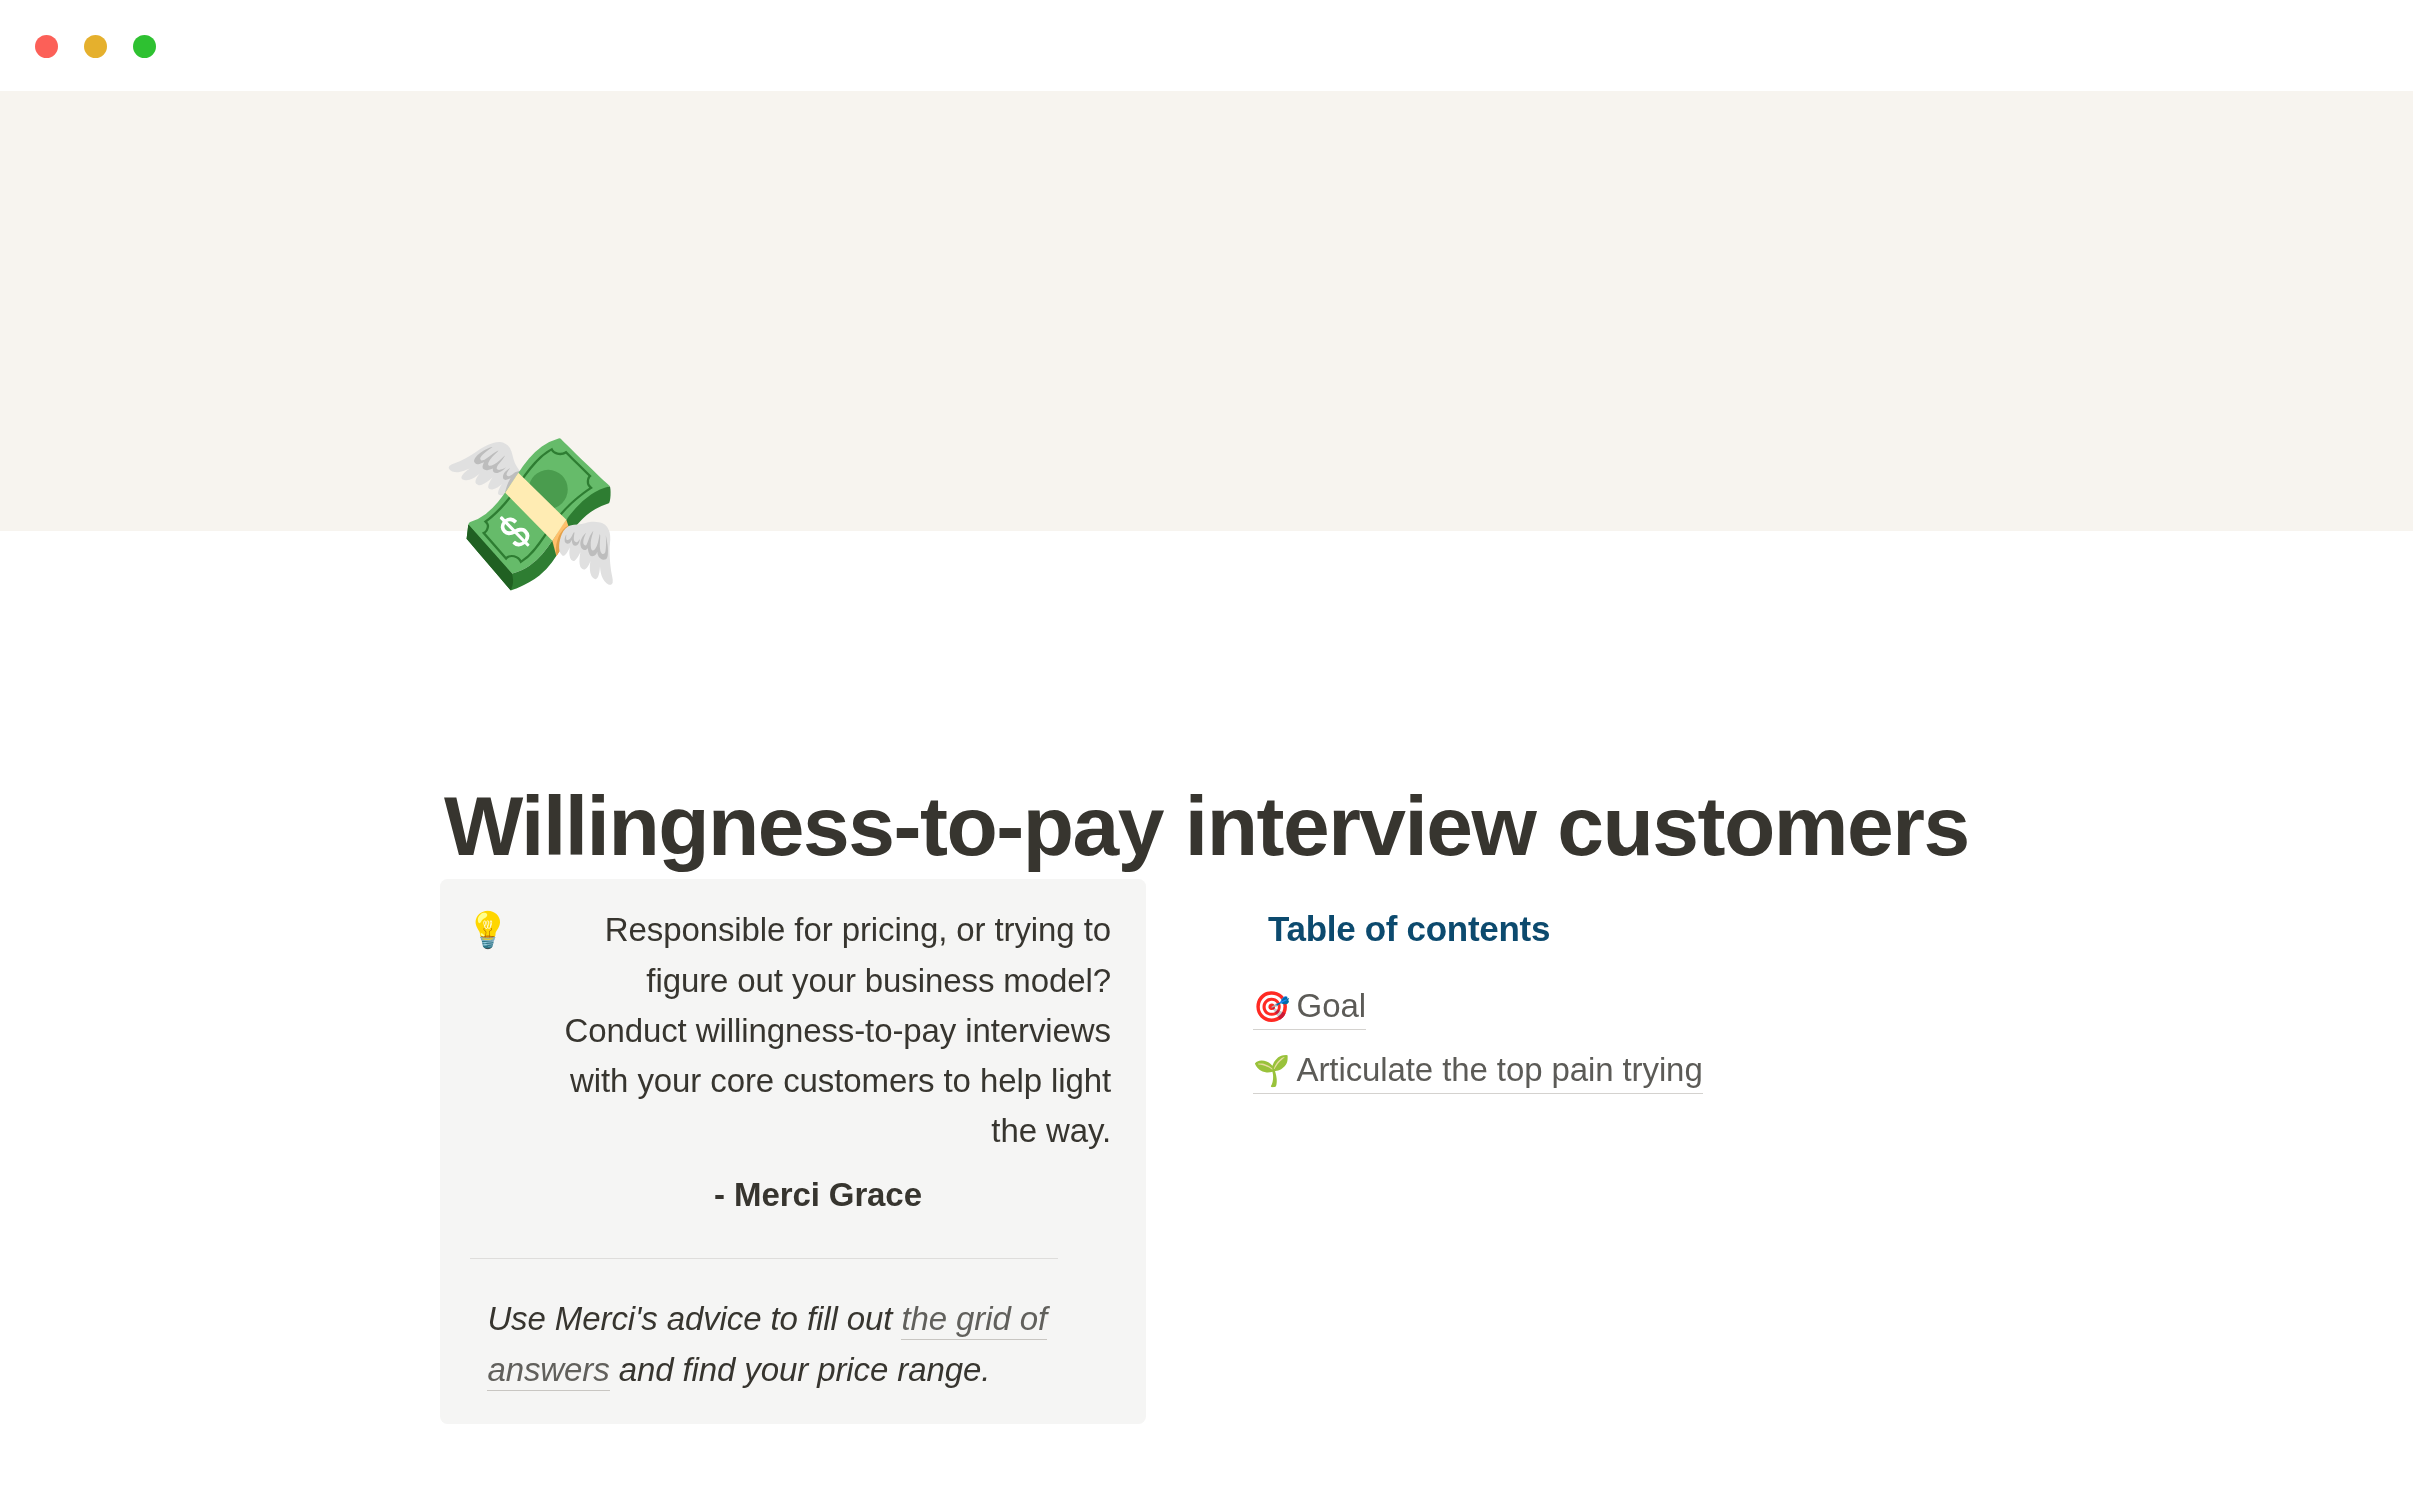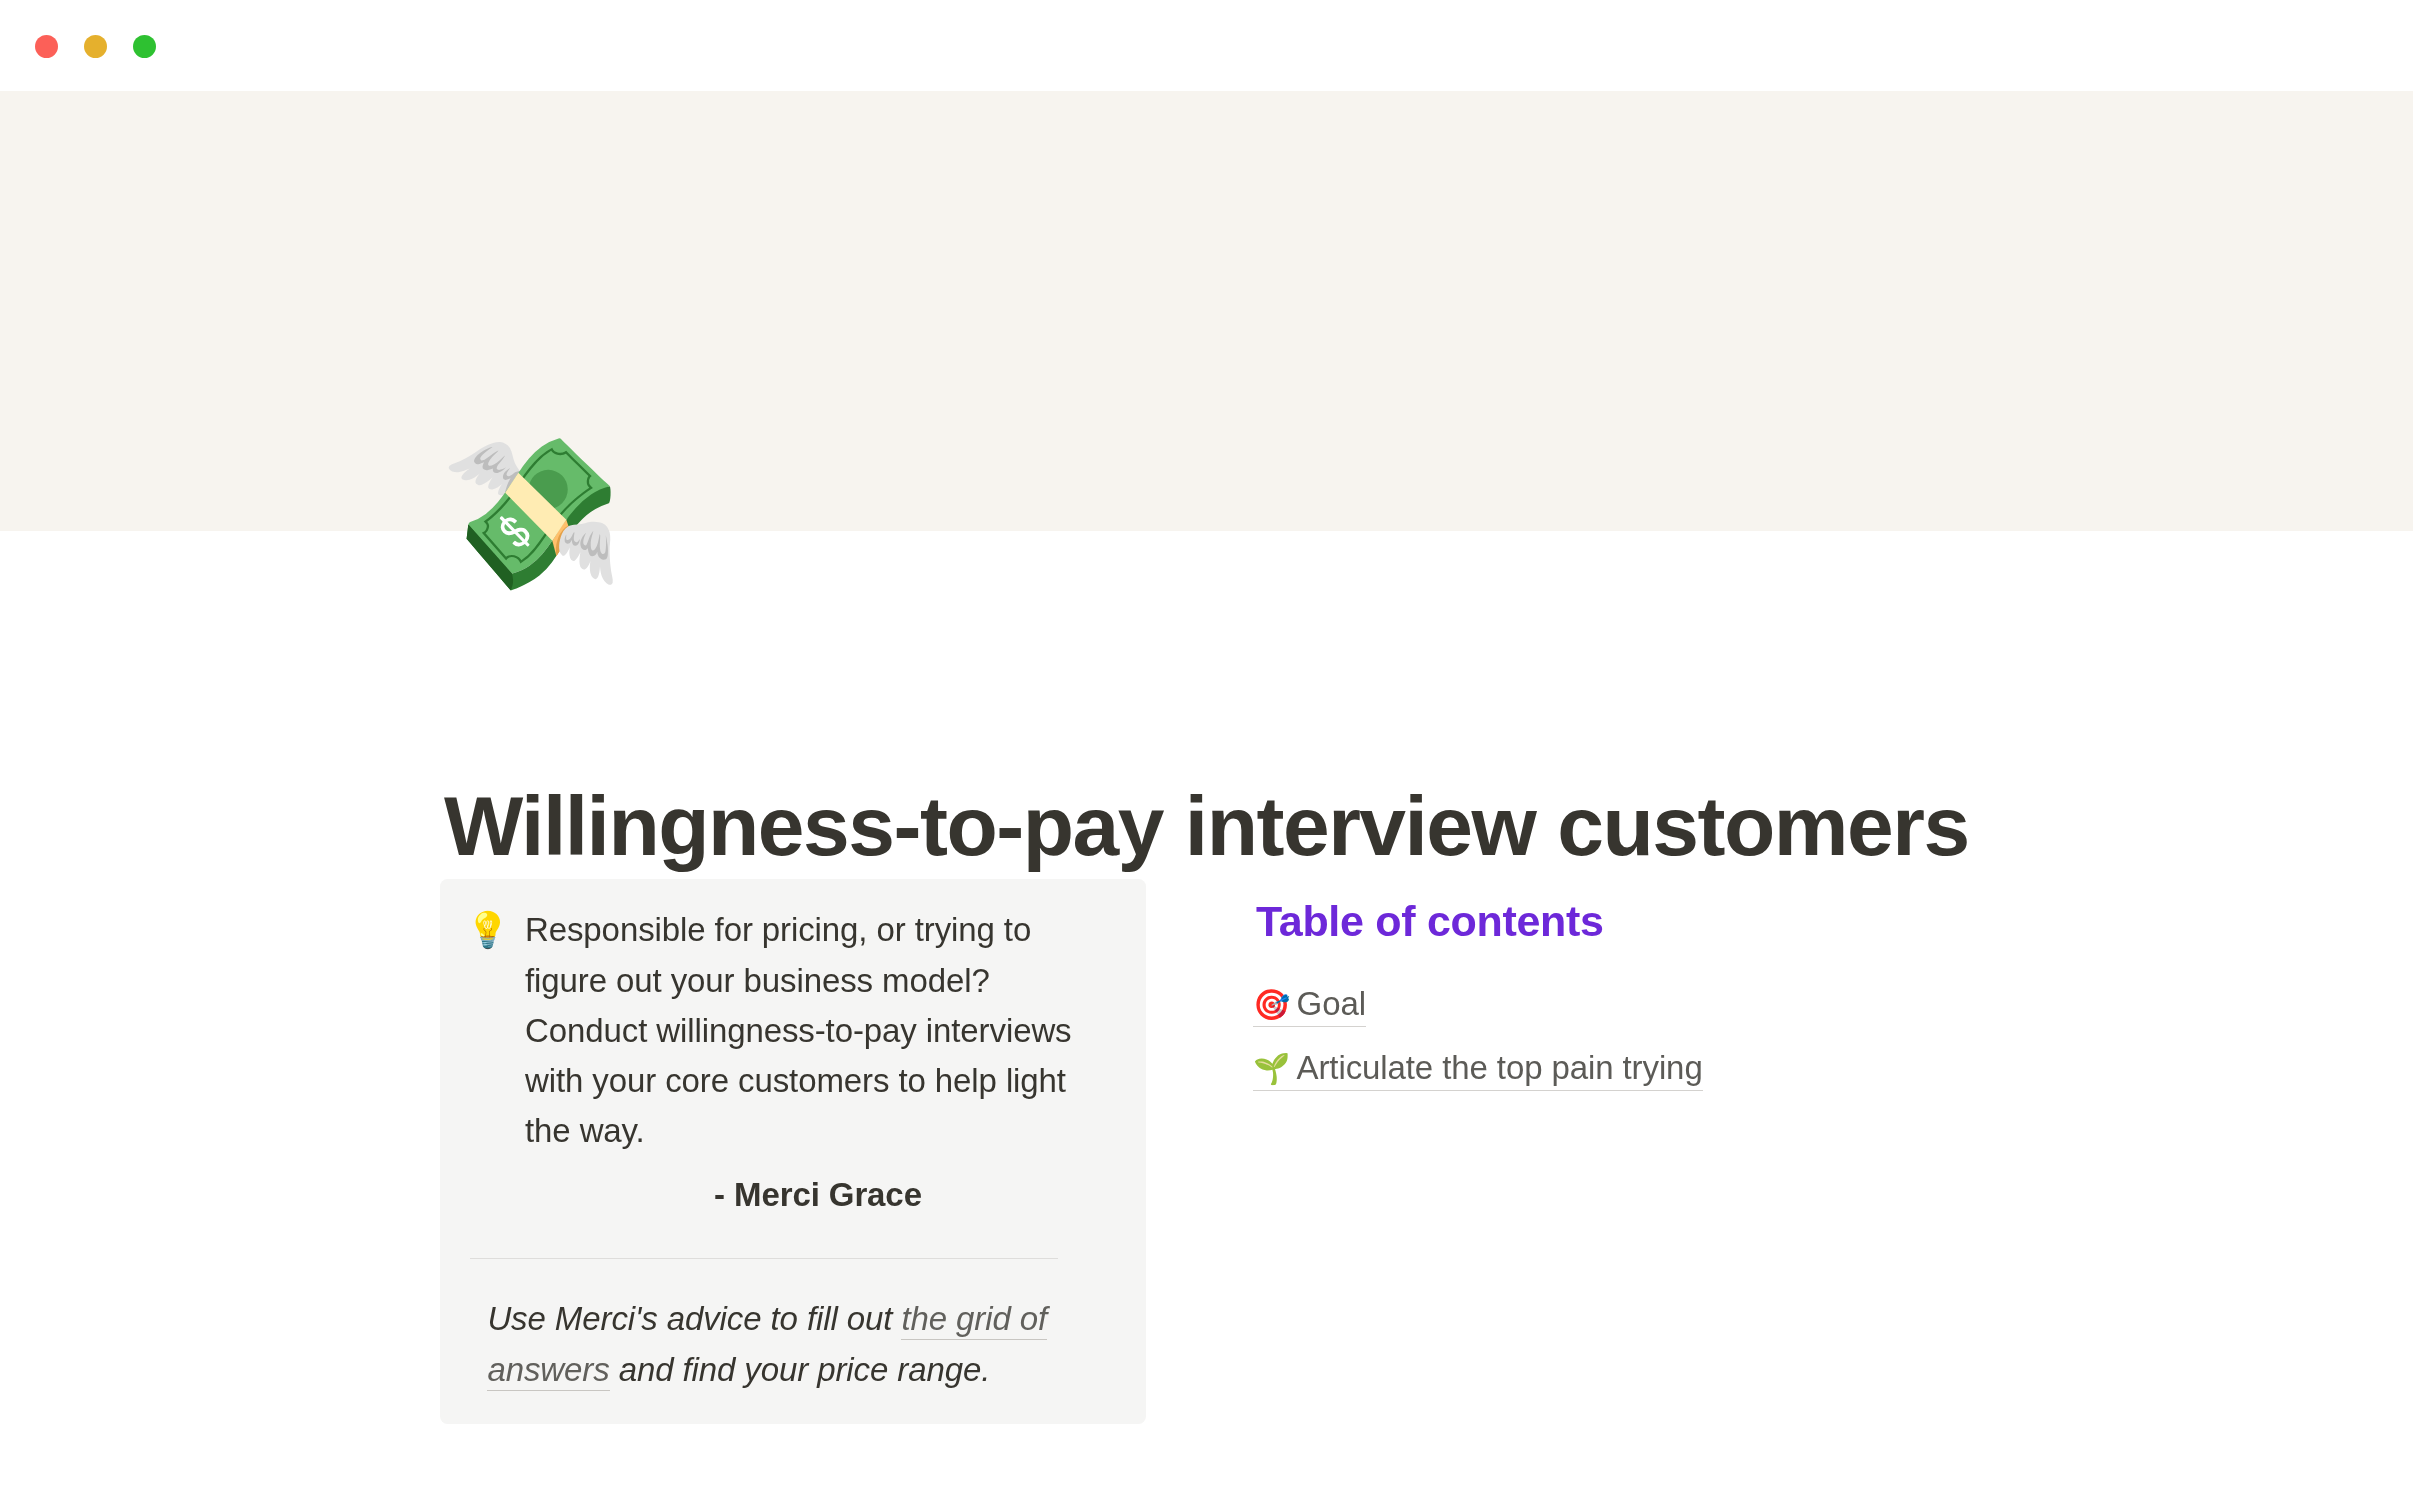--- a/index.html
+++ b/index.html
@@ -114,20 +114,21 @@
     flex: 0 0 auto;
     user-select: none;
   }
   .callout-body { flex: 1 1 auto; min-width: 0; }
   .callout-text {
     margin: 0;
     font-size: 33px;
     line-height: 1.52;
     color: #37352f;
     letter-spacing: -0.1px;
+    text-align: right;
   }
   .callout-attrib {
     margin: 14px 0 0 0;
     font-size: 33px;
     line-height: 1.5;
     font-weight: 700;
     color: #37352f;
     letter-spacing: -0.1px;
     text-align: center;
   }
@@ -149,24 +150,24 @@
     color: #61605c;
     text-decoration: none;
     border-bottom: 1.3px solid #c8c6c2;
     padding-bottom: 1.9px;
     cursor: pointer;
   }
 
   
   .toc { width: 629px; padding-top: 14px; }
   .toc-heading {
-    margin: 3px;
-    font-size: 43px;
+    margin: 15px;
+    font-size: 35px;
     font-weight: 700;
-    color: #6d28d9;
+    color: #0c4a6e;
     letter-spacing: -0.3px;
     line-height: 1.2;
   }
   .toc-list {
     list-style: none;
     margin: 35px 0 12px 0;
     padding: 0;
   }
   .toc-item { margin-bottom: 19.5px; }
   .toc-link {

